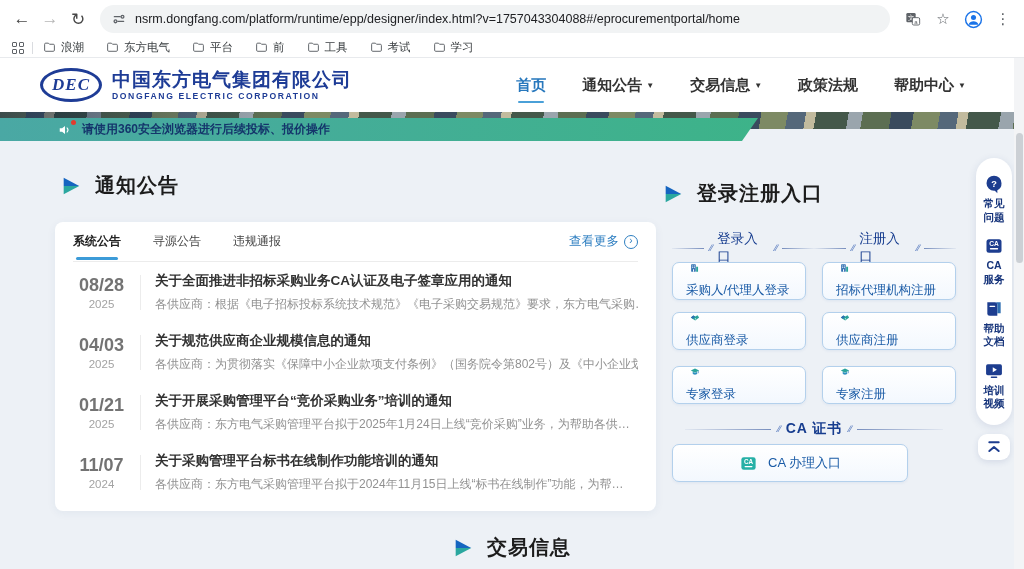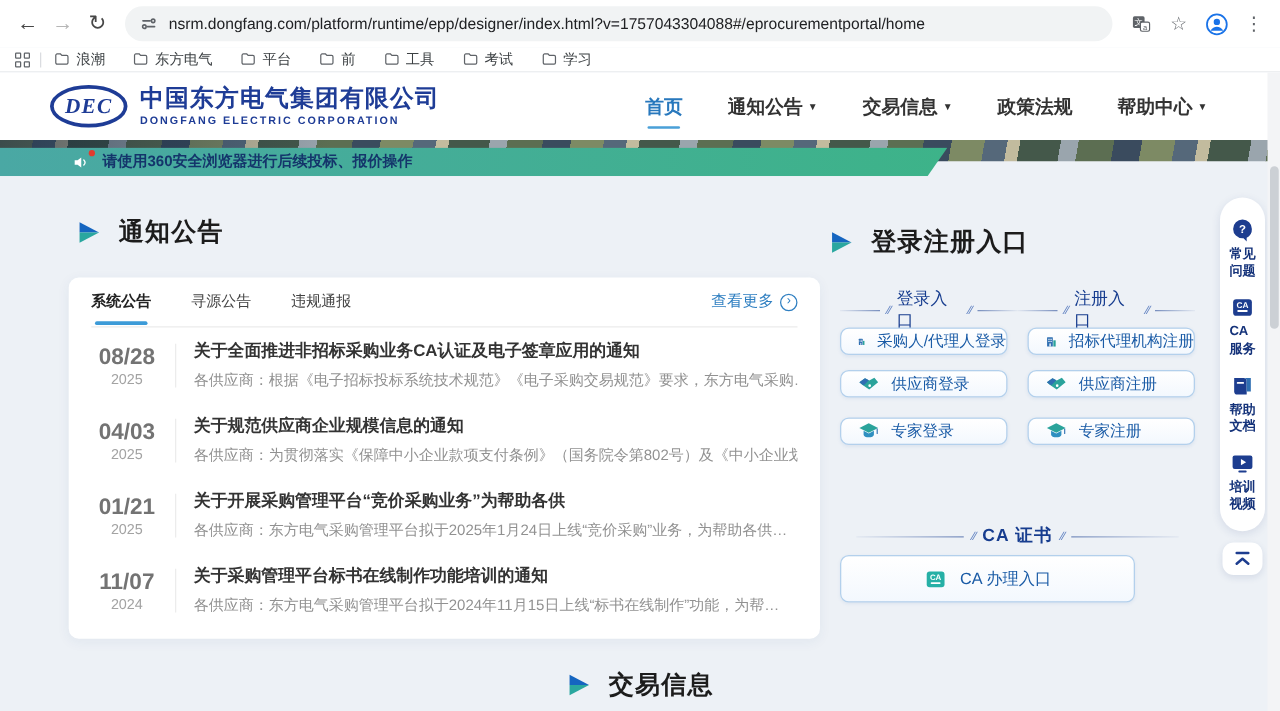--- a/index.html
+++ b/index.html
@@ -72,33 +72,33 @@
   .notice-summary { font-size:12px; color:#919191; margin-top:6px; white-space:nowrap; overflow:hidden; }
 
   
   .sub-head-row { position:absolute; left:672px; top:230px; width:284px; display:flex; }
   .sub-head { flex:1; display:flex; align-items:center; justify-content:center; gap:5px; }
   .sub-head .lbl { font-size:13.5px; font-weight:normal; color:#173d8f; }
   .dline { height:1px; width:34px; background:linear-gradient(90deg,rgba(23,61,143,.05),rgba(23,61,143,.55)); }
   .dline.r { background:linear-gradient(90deg,rgba(23,61,143,.55),rgba(23,61,143,.05)); }
   .slash { font-size:9px; color:#5d7fc0; transform:skewX(-18deg); letter-spacing:-1px; }
   .btn-grid { position:absolute; left:672px; top:262px; width:284px; display:grid; grid-template-columns:134px 134px; grid-column-gap:16px; grid-row-gap:12px; }
-  .entry-btn { height:22px; background:linear-gradient(#ffffff,#f3f8fe); border:1px solid #b3d0ec; border-radius:7px; display:flex; align-items:center; padding-left:13px; gap:9px; cursor:pointer; box-shadow:0 1px 3px rgba(40,90,160,.08); }
+  .entry-btn { height:38px; background:linear-gradient(#ffffff,#f3f8fe); border:1px solid #b3d0ec; border-radius:7px; display:flex; align-items:flex-start; padding-left:13px; gap:9px; cursor:pointer; box-shadow:0 1px 3px rgba(40,90,160,.08);flex-direction:column; }
   .entry-btn .blabel { font-size:12.5px; color:#1a5ba6; white-space:nowrap; }
   .tall-gap { margin-top:4px; }
   .ca-divider { position:absolute; left:672px; top:420px; width:284px; display:flex; align-items:center; justify-content:center; gap:6px; }
   .ca-divider .lbl { font-size:14px; font-weight:bold; color:#173d8f; letter-spacing:1px; }
   .ca-divider .dline, .ca-divider .dline.r { width:86px; }
   .ca-btn { position:absolute; left:672px; top:444px; width:236px; height:38px; background:linear-gradient(#ffffff,#f3f8fe); border:1px solid #b3d0ec; border-radius:7px; display:flex; align-items:center; justify-content:center; gap:10px; cursor:pointer; box-shadow:0 1px 3px rgba(40,90,160,.08); }
   .ca-btn .blabel { font-size:13px; color:#1a5ba6; }
 
   
   .rail { position:absolute; left:976px; top:158px; width:36px; background:#fff; border-radius:18px; box-shadow:0 2px 8px rgba(30,60,120,.12); padding:10px 0 8px; display:flex; flex-direction:column; align-items:center; }
   .rail-item { display:flex; flex-direction:column; align-items:center; gap:3px; padding:6px 0; cursor:pointer; }
-  .rail-label { font-size:10.5px; color:#15337a; font-weight:bold; white-space:pre-line; line-height:1.3; }
+  .rail-label { font-size:10.5px; color:#15337a; font-weight:bold; text-align:center; white-space:pre-line; line-height:1.3; }
   .collapse-btn { position:absolute; left:978px; top:434px; width:32px; height:26px; background:#fff; border-radius:9px; box-shadow:0 2px 6px rgba(30,60,120,.12); display:flex; align-items:center; justify-content:center; cursor:pointer; }
 
   
   .scrollbar { position:absolute; right:0; top:58px; bottom:0; width:10px; background:#f3f4f6; }
   .scroll-thumb { position:absolute; right:1px; top:75px; width:7px; height:130px; background:#ccd0d5; border-radius:4px; cursor:pointer; }
 
   .bottom-heading { left:452px; top:534px; }
   svg { display:block; }
 </style>
 </head>
@@ -280,21 +280,21 @@
         <div class="notice-summary">各供应商：为贯彻落实《保障中小企业款项支付条例》（国务院令第802号）及《中小企业划…</div>
       </div>
     </div>
 
     <div class="notice-row">
       <div class="date-block">
         <div class="date-md">01/21</div>
         <div class="date-y">2025</div>
       </div>
       <div class="notice-texts">
-        <div class="notice-title">关于开展采购管理平台“竞价采购业务”为帮助各供</div>
+        <div class="notice-title">关于开展采购管理平台“竞价采购业务”培训的通知</div>
         <div class="notice-summary">各供应商：东方电气采购管理平台拟于2025年1月24日上线“竞价采购”业务，为帮助各供…</div>
       </div>
     </div>
 
     <div class="notice-row">
       <div class="date-block">
         <div class="date-md">11/07</div>
         <div class="date-y">2024</div>
       </div>
       <div class="notice-texts">

